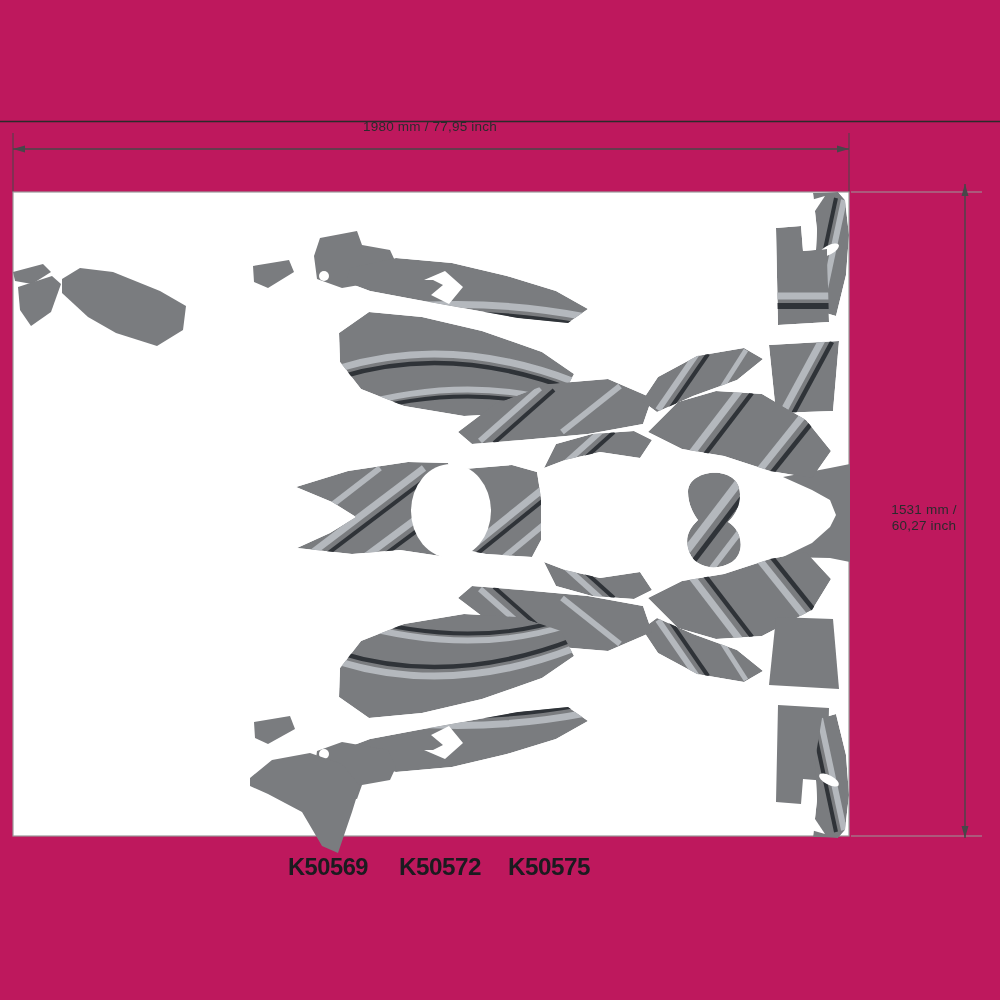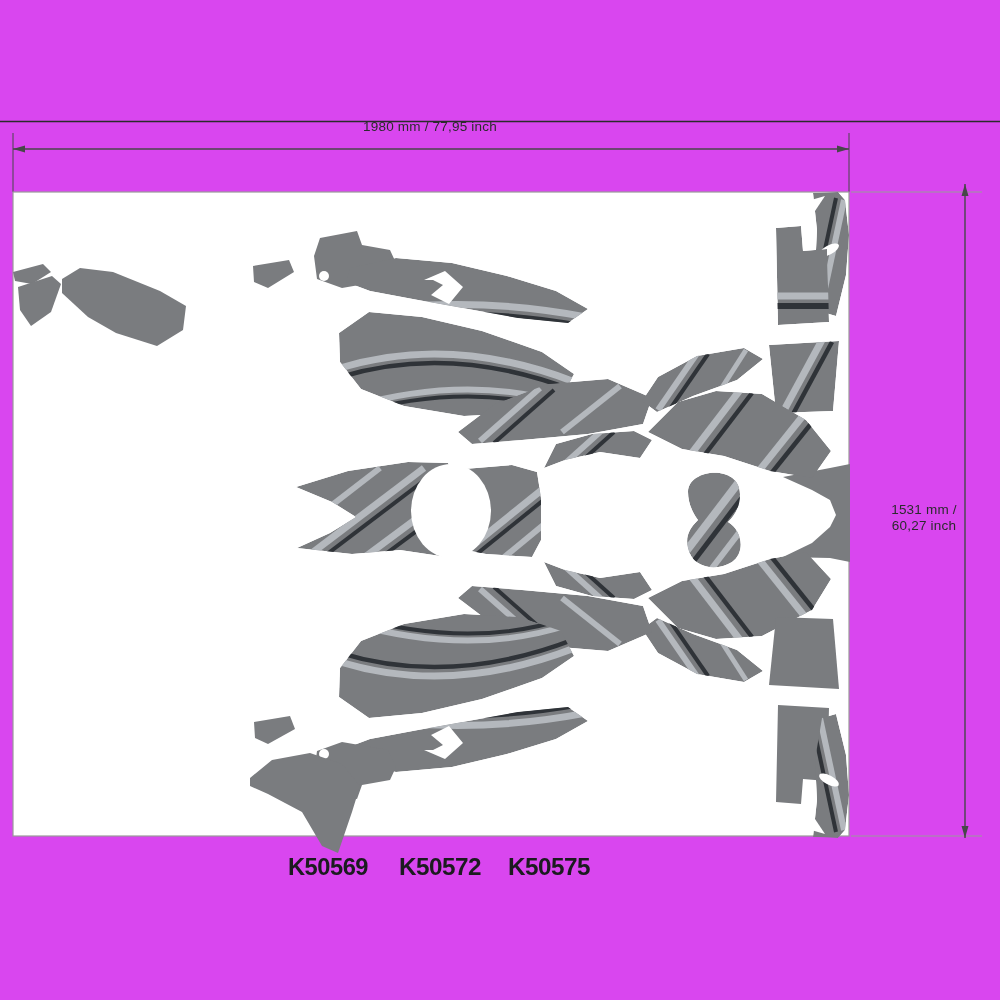--- a/index.html
+++ b/index.html
@@ -1,16 +1,16 @@
 <!DOCTYPE html>
 <html style="--piece: #7a7c7f; --stripe-light: #b4b8bd; --stripe-dark: #2f3338; --dim: #474749; --border: #9a9a9a; --rule: #2b2b2b; --text: #2b2b2d; --text-strong: #1b1b1f;"><head>
 <meta charset="utf-8">
 <style>
   html,body{margin:0;padding:0;background:#ffffff;}
-  .stage{position:relative;width:1000px;height:1000px;background:#d946ef;overflow:hidden;
+  .stage{position:relative;width:1000px;height:1000px;background:#be185d;overflow:hidden;
          font-family:"Liberation Sans", sans-serif;}
   svg{display:block}
   .piece{fill:var(--piece);stroke:none}
   .sl{stroke:var(--stripe-light);fill:none;stroke-linecap:butt}
   .sd{stroke:var(--stripe-dark);fill:none;stroke-linecap:butt}
   .white{fill:#ffffff;stroke:none}
   .wline{stroke:#ffffff;fill:none}
   .dimline{stroke:var(--dim);stroke-width:1.4;fill:none}
   .extline{stroke:var(--dim);stroke-width:1;fill:none}
   .extlight{stroke:var(--border);stroke-width:1;fill:none}

